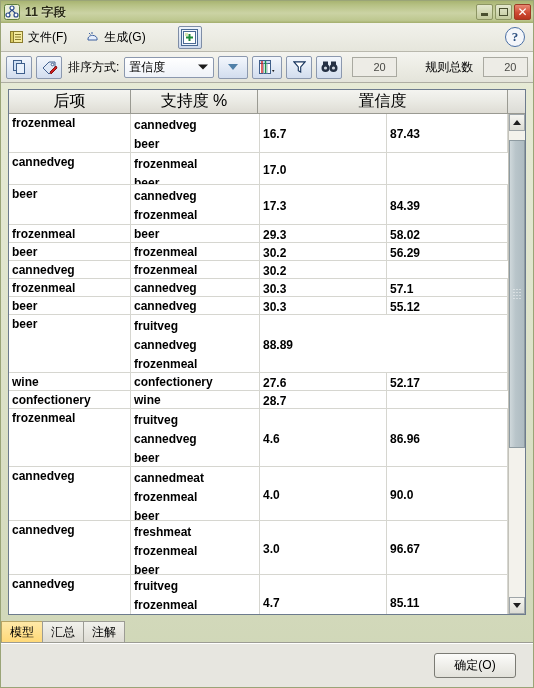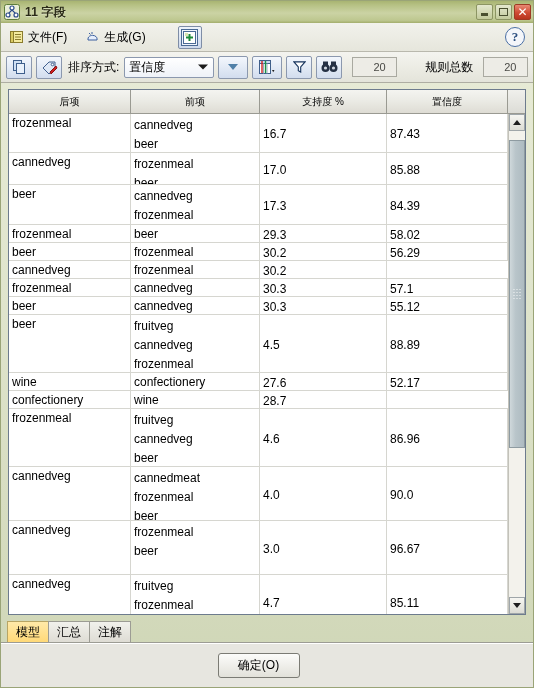--- a/index.html
+++ b/index.html
@@ -134,31 +134,31 @@
     background: #fff;
     display: flex; flex-direction: column;
     overflow: hidden;
     min-height: 0;
   }
   .thead { display: flex; height: 24px; flex: 0 0 24px; background: linear-gradient(to bottom,#f0f0ec,#dcdcd6); }
   .th {
     border-right: 1px solid #9a9a92;
     border-bottom: 1px solid #9a9a92;
     display:flex; align-items:center; justify-content:center;
-    font-size: 10px; color:#000; font-weight: normal;
+    font-size: 16px; color:#000; font-weight: normal;
     background: linear-gradient(to bottom,#f4f4f0 0%,#eaeae4 50%,#dedcd4 100%);
   }
   .c1 { width: 122px; flex: 0 0 122px; }
   .c2 { width: 129px; flex: 0 0 129px; }
   .c3 { width: 127px; flex: 0 0 127px; }
   .c4 { flex: 1 1 auto; }
 
   .tbody-outer { flex: 1 1 auto; display: flex; min-height: 0; }
   .tbody {
-    flex: 1 1 auto; position: relative; overflow: hidden; background: #fff;
+    flex: 1 1 auto; position: relative; overflow: hidden; background: #fff; font-weight: bold;
   }
   .row { display: flex; border-bottom: 1px solid #d6d6d0; position: relative; }
   .cell {
     border-right: 1px solid #d6d6d0;
     font-size: 12px; color: #000;
     padding: 2px 0 0 3px;
     overflow: hidden;
     display: flex; flex-direction: column; justify-content: center;
   }
   .cell.c1, .cell.c2 { justify-content: flex-start; }
@@ -194,42 +194,41 @@
     background-size: 3px 3px; opacity: .85;
   }
   .tri-up { width:0;height:0;border-left:4px solid transparent;border-right:4px solid transparent;border-bottom:5px solid #1d1d1d; }
   .tri-dn { width:0;height:0;border-left:4px solid transparent;border-right:4px solid transparent;border-top:5px solid #1d1d1d; }
 
   
   .tabstrip {
     flex: 0 0 22px; height: 22px;
     margin: 6px 0 0 0;
     display: flex; align-items: flex-start;
-    padding-left: 6px;
     border-bottom: 1px solid #9c9c94;
     position: relative;
   }
   .tab {
     height: 21px; padding: 0 8px;
     display: flex; align-items: center;
     font-size: 12px; color: #000;
     border: 1px solid #9c9c94; border-bottom: none;
     background: linear-gradient(to bottom,#f1f1ec,#dedcd4);
     margin-right: -1px;
   }
   .tab.active {
     background: linear-gradient(to bottom,#ffe9a8,#ffd978);
     border-color: #b8a564;
   }
 
   .footer {
     flex: 0 0 44px; height: 44px;
     background: #e7e6e0;
     border-top: 1px solid #ffffff;
-    display: flex; align-items: center; justify-content: center;
+    display: flex; align-items: center; justify-content: flex-end;
     padding-right: 17px;
   }
   .okbtn {
     min-width: 82px; height: 25px;
     border: 1px solid #7b7b74; border-radius: 3px;
     background: linear-gradient(to bottom,#fcfcfa,#e2e1da);
     font-size: 12px; color: #000;
     display:flex; align-items:center; justify-content:center;
   }
 </style>
@@ -341,21 +340,20 @@
       </svg>
     </div>
     <div class="numbox">20</div>
     <div class="tlabel2">规则总数</div>
     <div class="numbox">20</div>
   </div>
 
   <div class="table-wrap">
     <div class="thead">
       <div class="th c1">后项</div>
-      <div class="th c2">前项</div>
       <div class="th c3">支持度 %</div>
       <div class="th c4">置信度</div>
       <div style="width:17px;flex:0 0 17px;background:linear-gradient(to bottom,#f0f0ec,#dcdcd6);border-bottom:1px solid #9a9a92;"></div>
     </div>
     <div class="tbody-outer">
       <div class="tbody" id="tbody">
           <div class="row" style="height: 39px;">
             <div class="cell c1">
               <span class="ln">frozenmeal</span>
             </div>
@@ -374,23 +372,20 @@
             <div class="cell c1">
               <span class="ln">cannedveg</span>
             </div>
             <div class="cell c2 multi">
               <span class="ln">frozenmeal</span>
               <span class="ln">beer</span>
             </div>
             <div class="cell c3 num">
               <span class="ln">17.0</span>
             </div>
-            <div class="cell c4 num">
-              <span class="ln">85.88</span>
-            </div>
           </div>
           <div class="row" style="height: 40px;">
             <div class="cell c1">
               <span class="ln">beer</span>
             </div>
             <div class="cell c2 multi">
               <span class="ln">cannedveg</span>
               <span class="ln">frozenmeal</span>
             </div>
             <div class="cell c3 num">
@@ -468,23 +463,20 @@
             </div>
           </div>
           <div class="row" style="height: 58px;">
             <div class="cell c1">
               <span class="ln">beer</span>
             </div>
             <div class="cell c2 multi">
               <span class="ln">fruitveg</span>
               <span class="ln">cannedveg</span>
               <span class="ln">frozenmeal</span>
-            </div>
-            <div class="cell c3 num">
-              <span class="ln">4.5</span>
             </div>
             <div class="cell c4 num">
               <span class="ln">88.89</span>
             </div>
           </div>
           <div class="row" style="height: 18px;">
             <div class="cell c1">
               <span class="ln">wine</span>
             </div>
             <div class="cell c2">
@@ -538,20 +530,21 @@
             </div>
             <div class="cell c4 num">
               <span class="ln">90.0</span>
             </div>
           </div>
           <div class="row" style="height: 54px;">
             <div class="cell c1">
               <span class="ln">cannedveg</span>
             </div>
             <div class="cell c2 multi">
+              <span class="ln">freshmeat</span>
               <span class="ln">frozenmeal</span>
               <span class="ln">beer</span>
             </div>
             <div class="cell c3 num">
               <span class="ln">3.0</span>
             </div>
             <div class="cell c4 num">
               <span class="ln">96.67</span>
             </div>
           </div>

